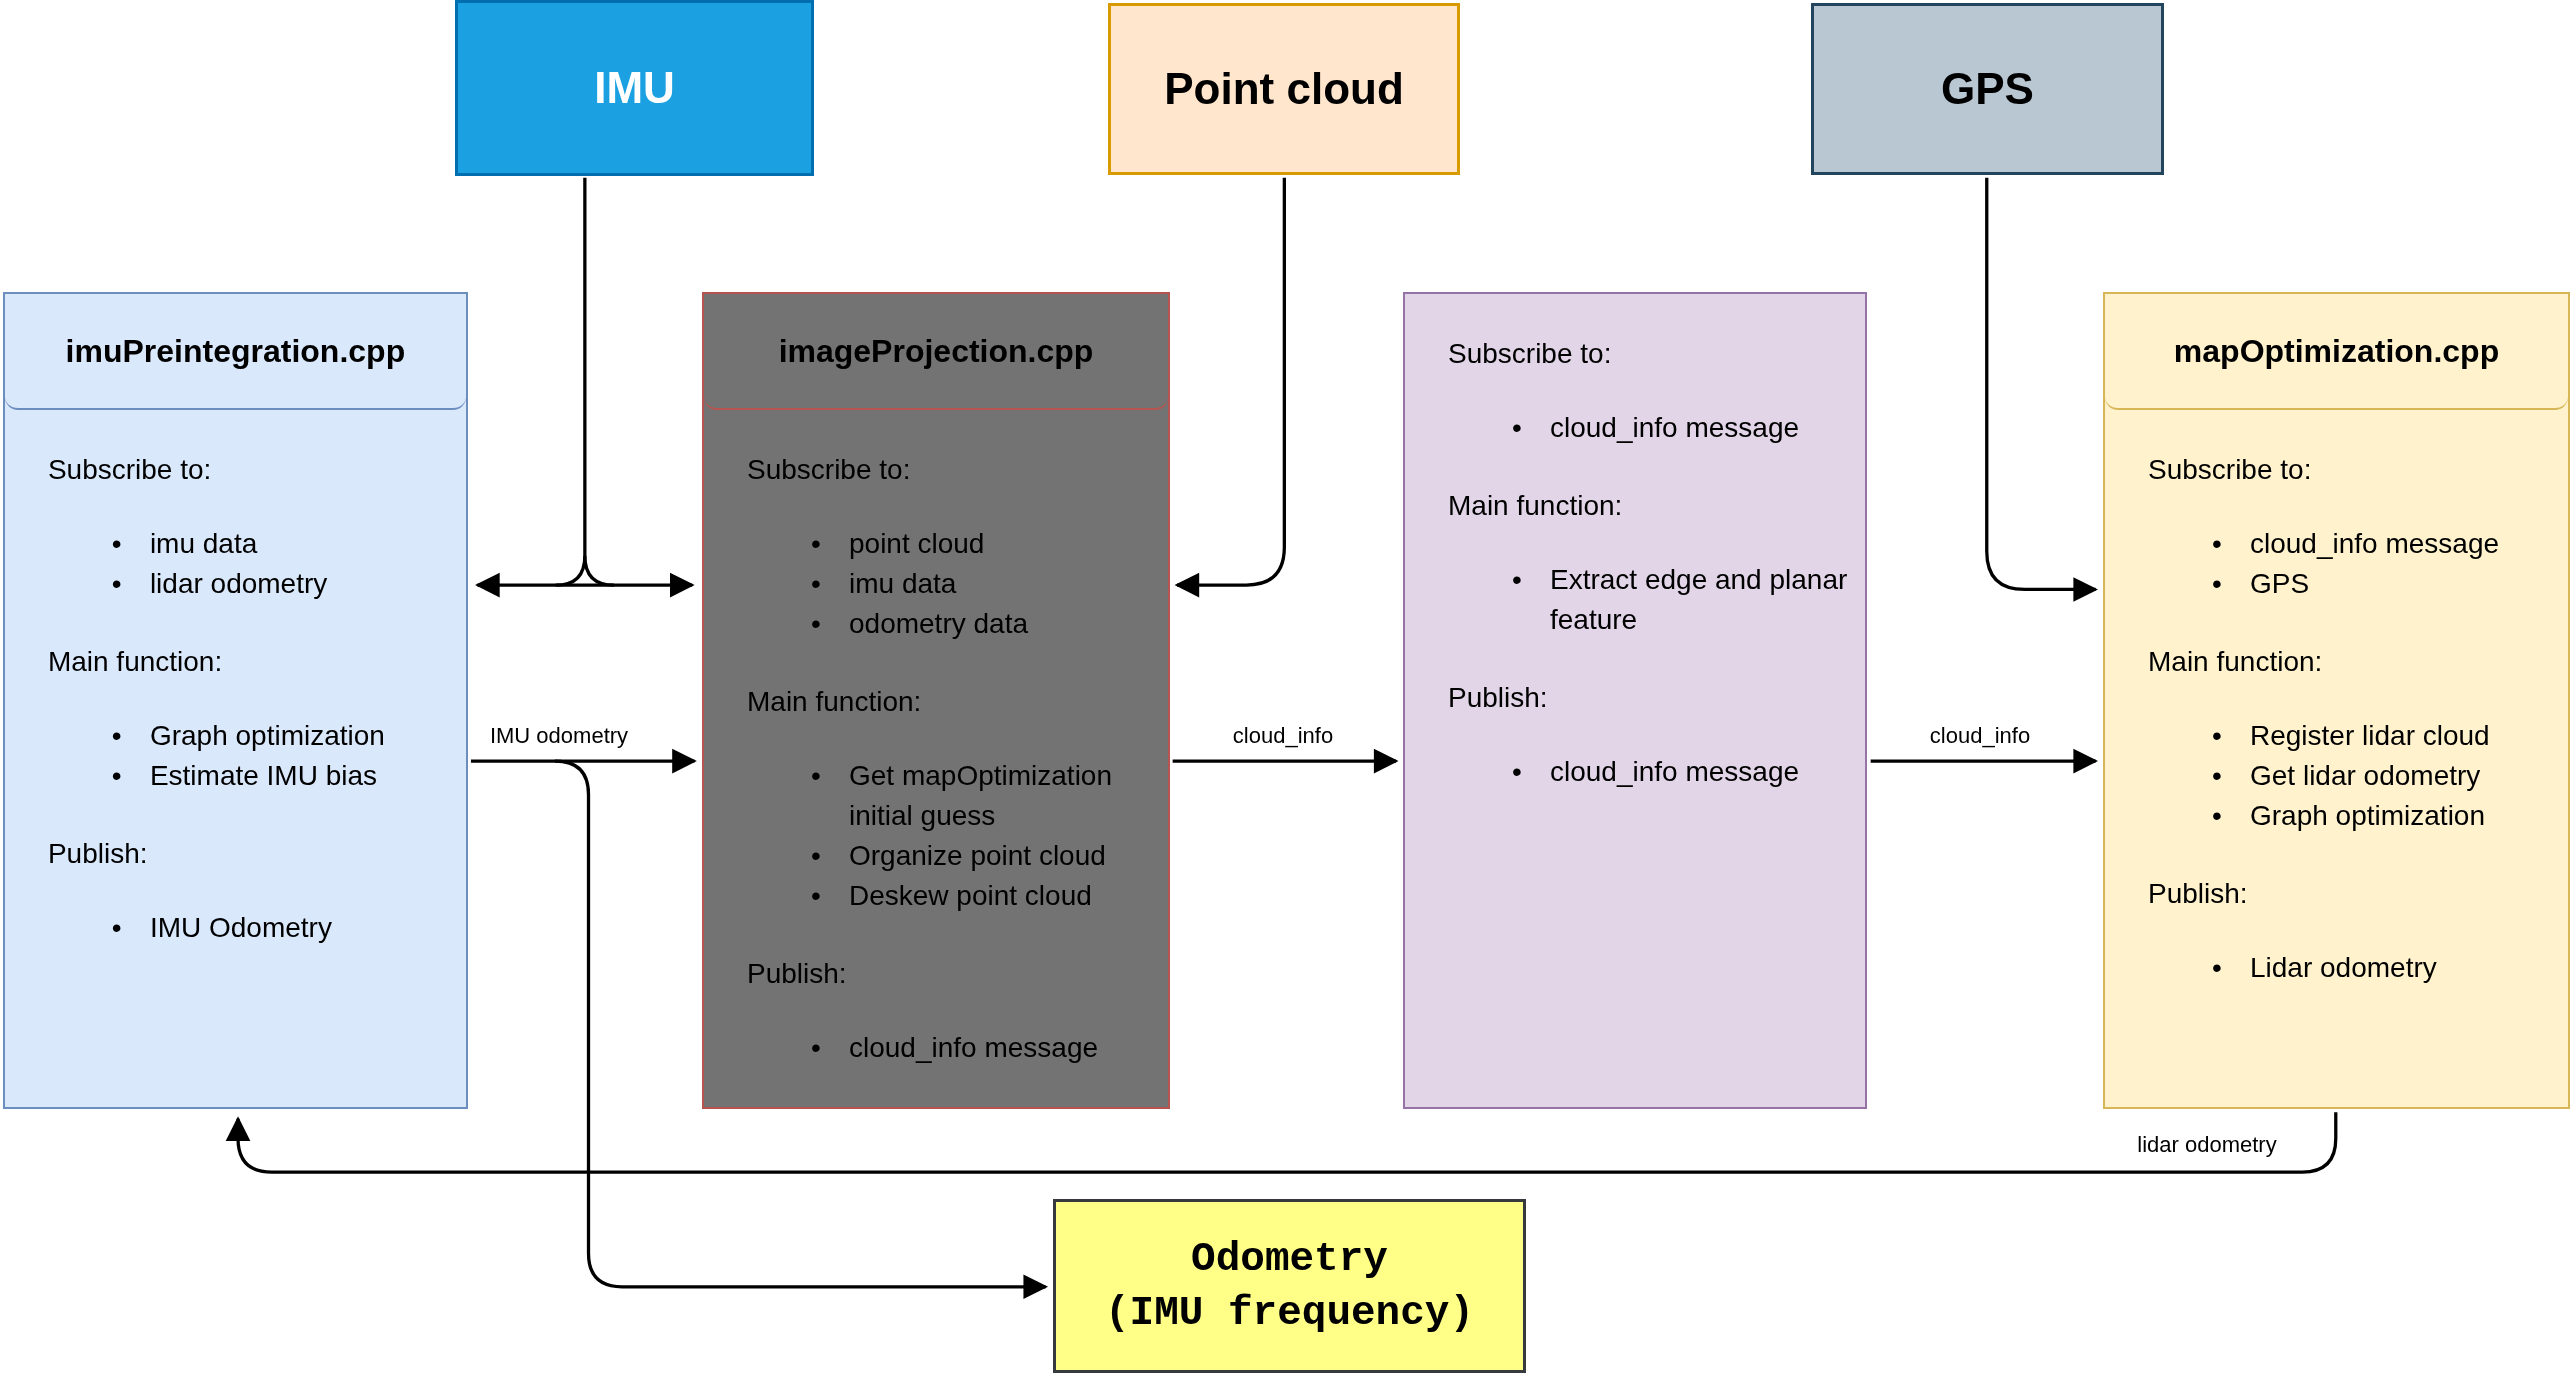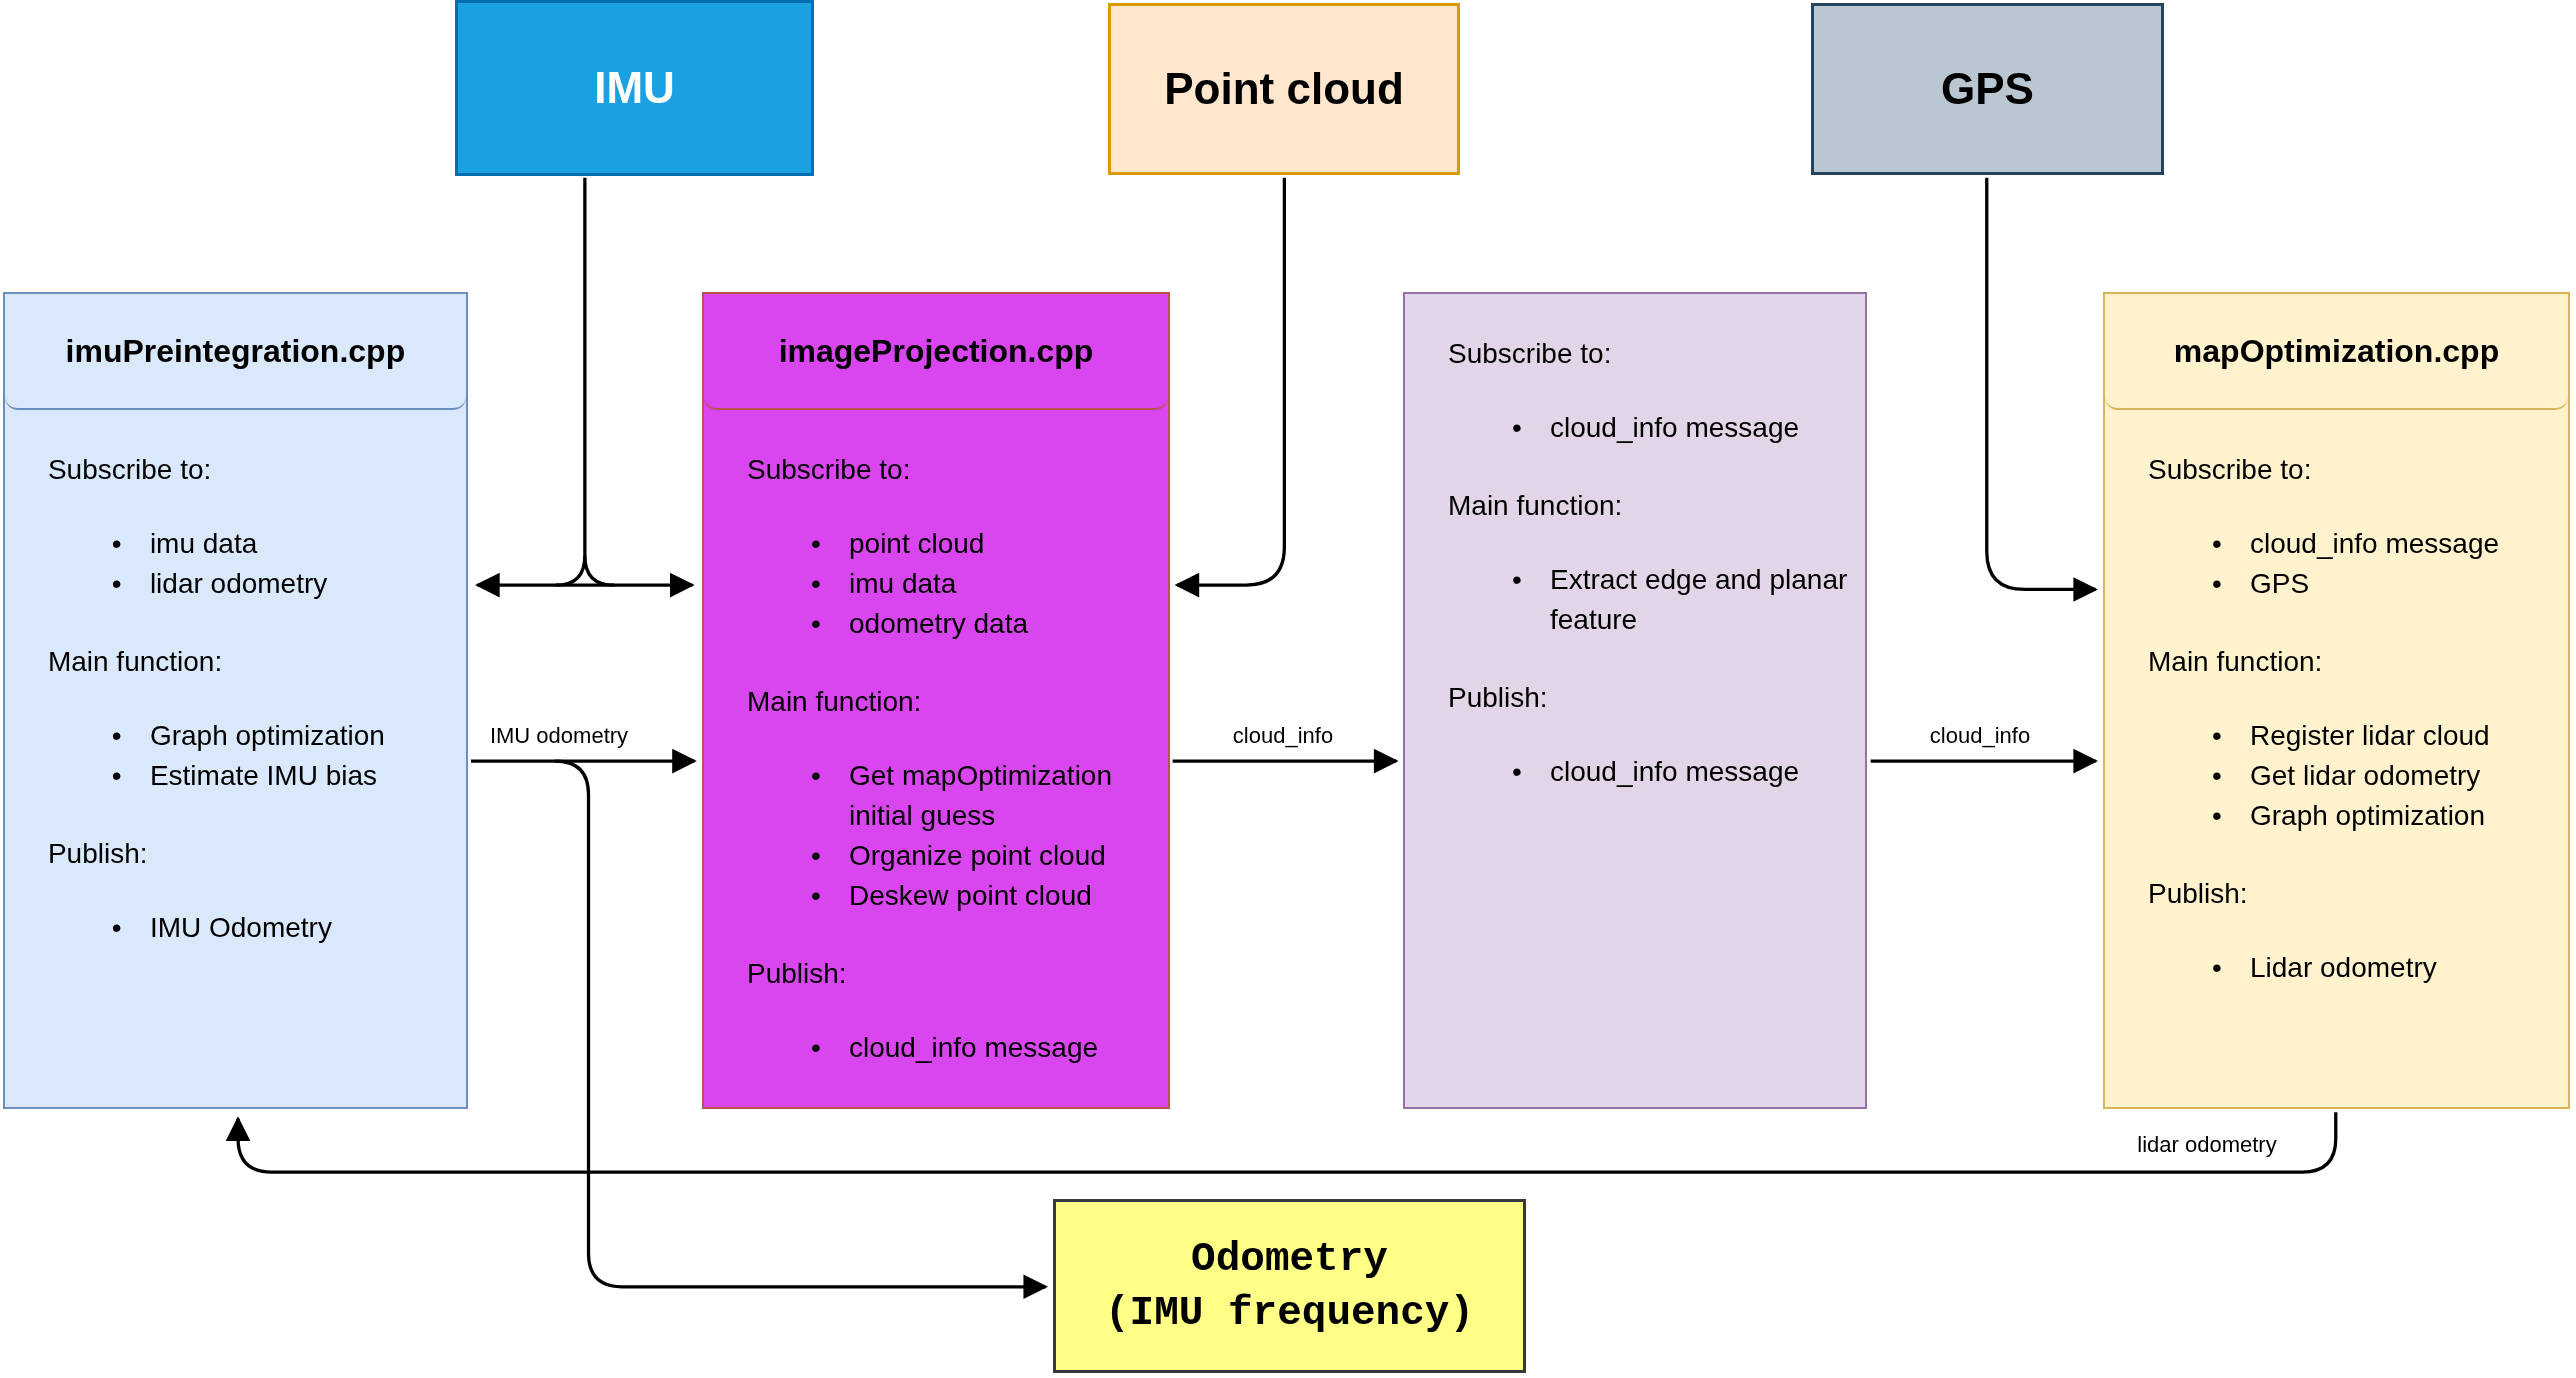--- a/index.html
+++ b/index.html
@@ -78,21 +78,21 @@
         <li>Graph optimization</li>
         <li>Estimate IMU bias</li>
       </ul>
       <p class="section-label">Publish:</p>
       <ul>
         <li>IMU Odometry</li>
       </ul>
     </div>
   </div>
 
-  <div class="module" style="left: 702px; width: 468px; background: #d946ef; border-color: rgb(184, 84, 80);">
+  <div class="module" style="left: 702px; width: 468px; background: #737373; border-color: rgb(184, 84, 80);">
     <div class="module-header" style="border-color: rgb(184, 84, 80);">
       <span>imageProjection.cpp</span>
     </div>
     <div class="module-body">
       <p class="section-label">Subscribe to:</p>
       <ul>
         <li>point cloud</li>
         <li>imu data</li>
         <li>odometry data</li>
       </ul>

